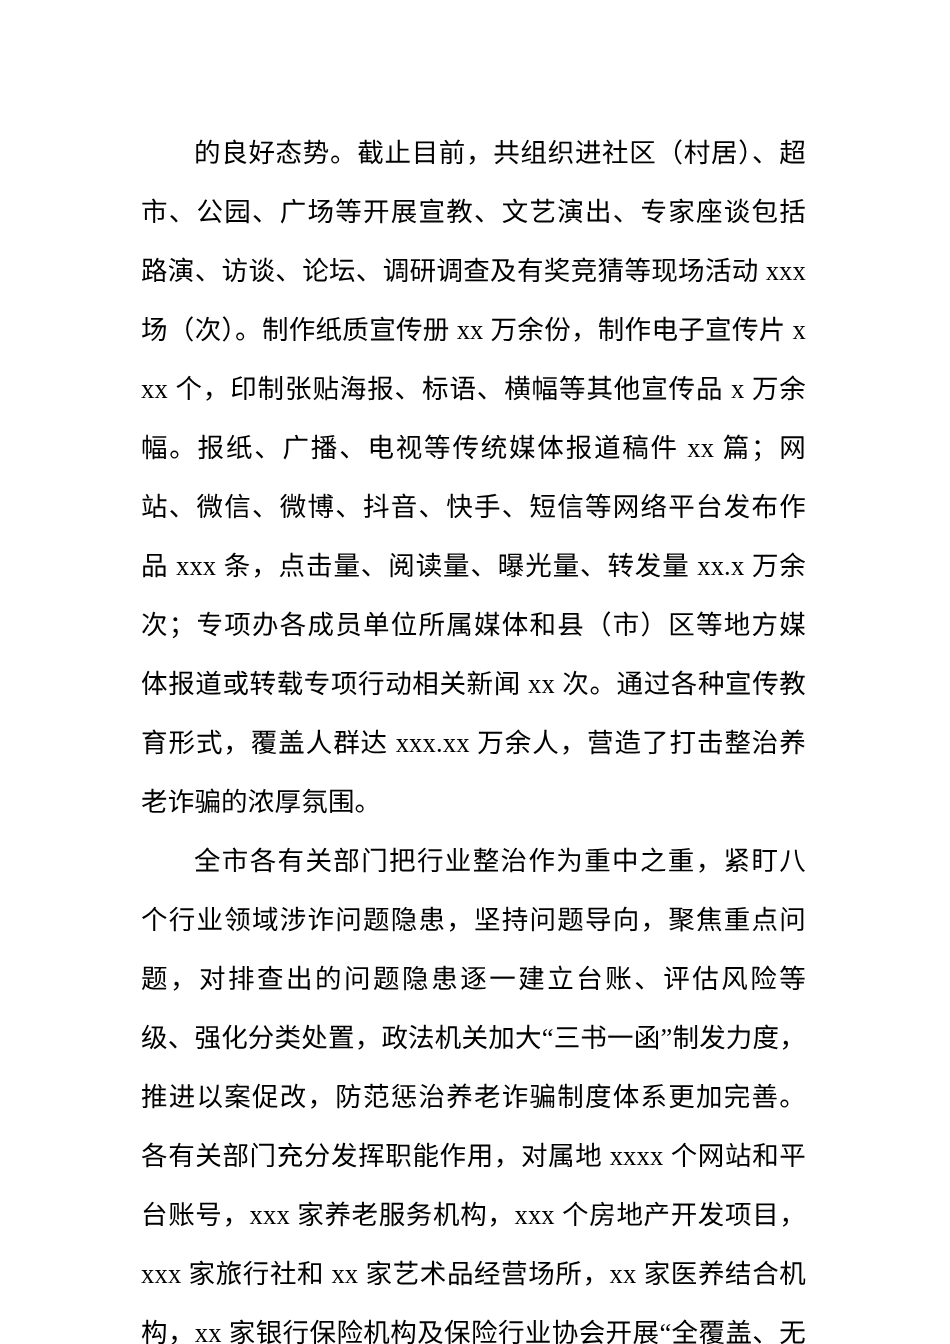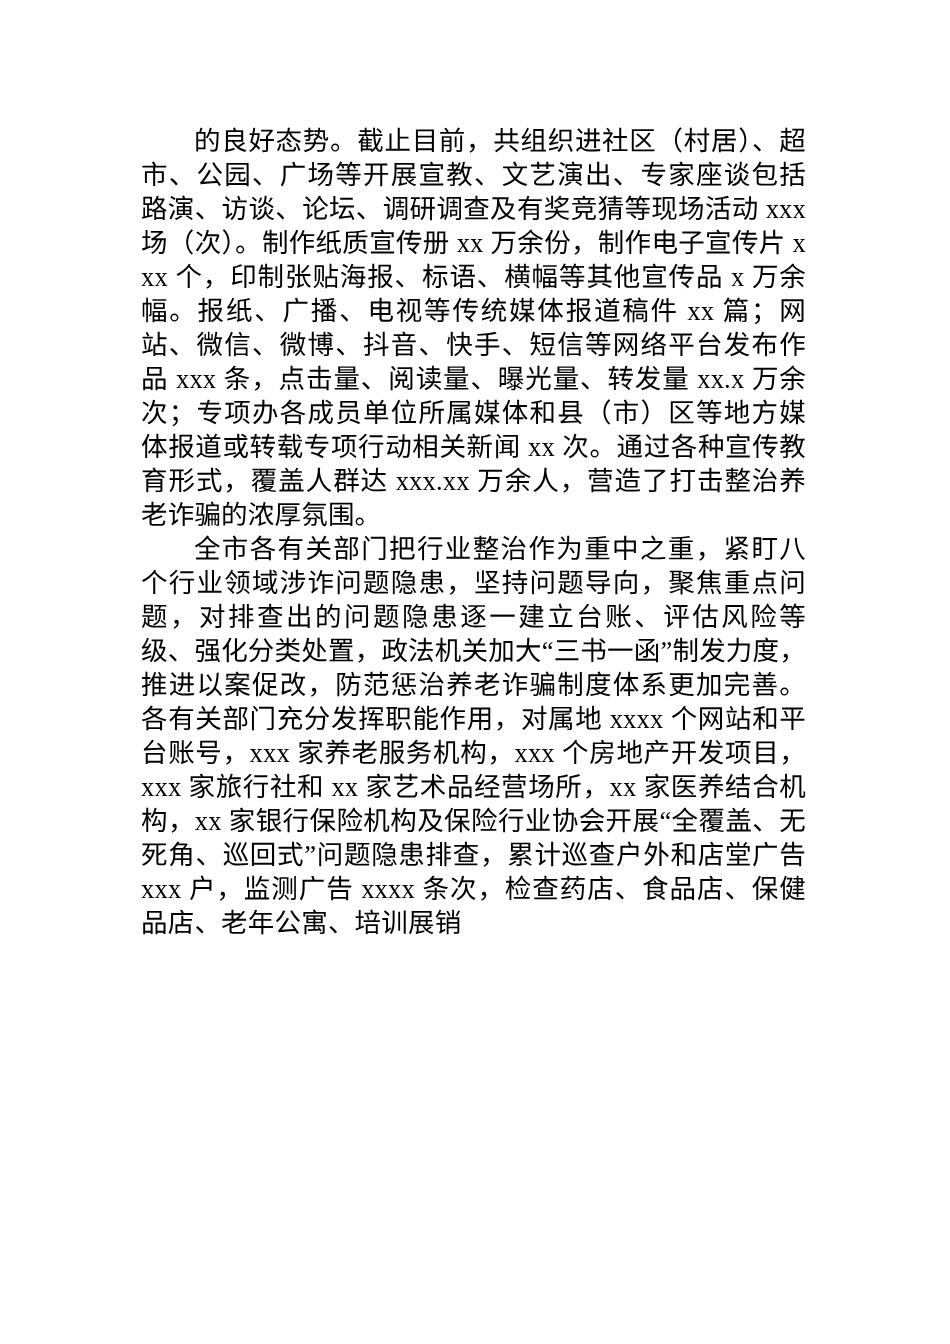--- a/index.html
+++ b/index.html
@@ -26,21 +26,21 @@
     top: 124px;
     left: 141px;
     width: 665px;
   }
   .para {
     margin: 0;
     padding: 0;
     color: #000000;
     font-family: "Liberation Serif", "DejaVu Serif", serif;
     font-size: 26.5px;
-    line-height: 34px;
+    line-height: 59px;
     letter-spacing: 0.2px;
     text-align: justify;
     text-justify: auto;
     text-indent: 2em;
     word-break: break-all;
   }
 </style>
 </head>
 <body>
 

